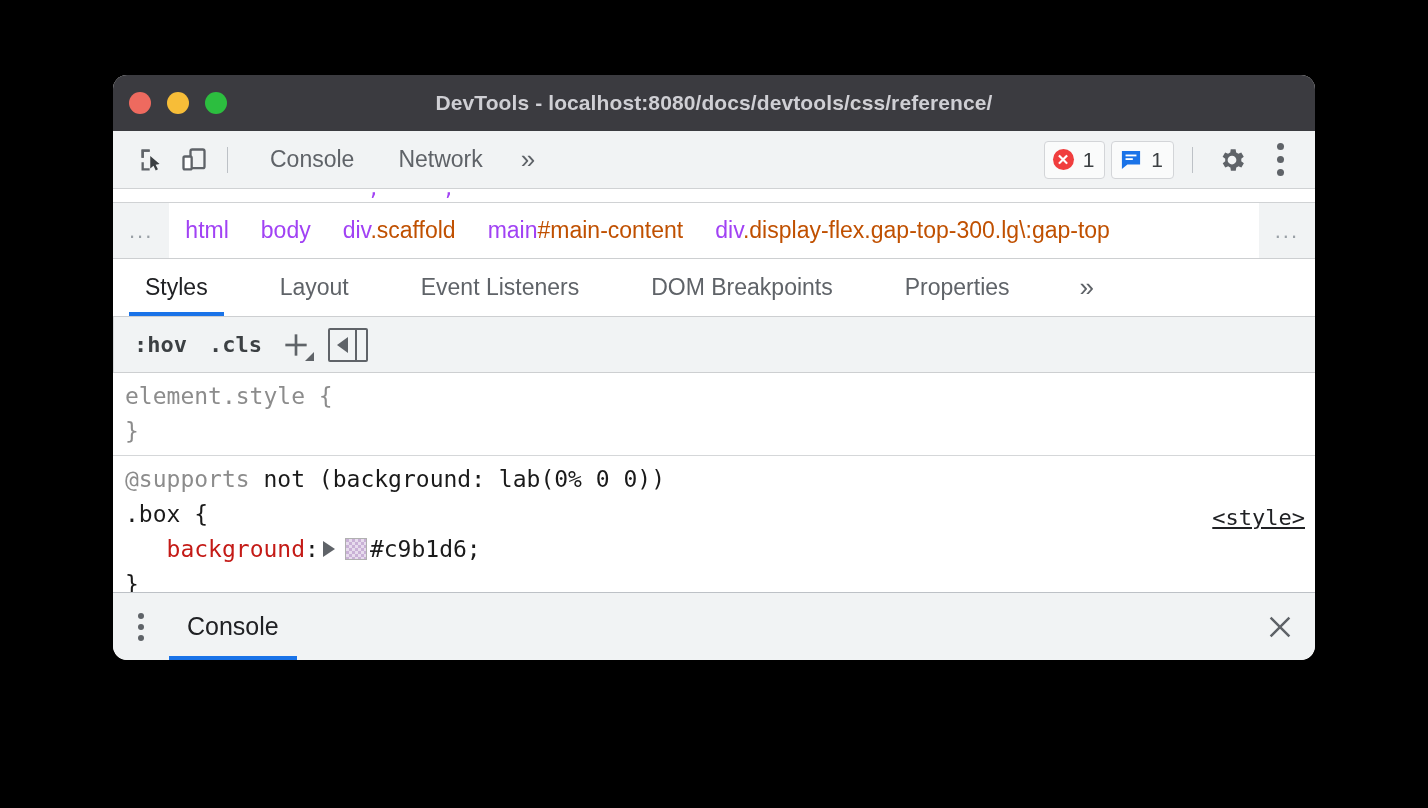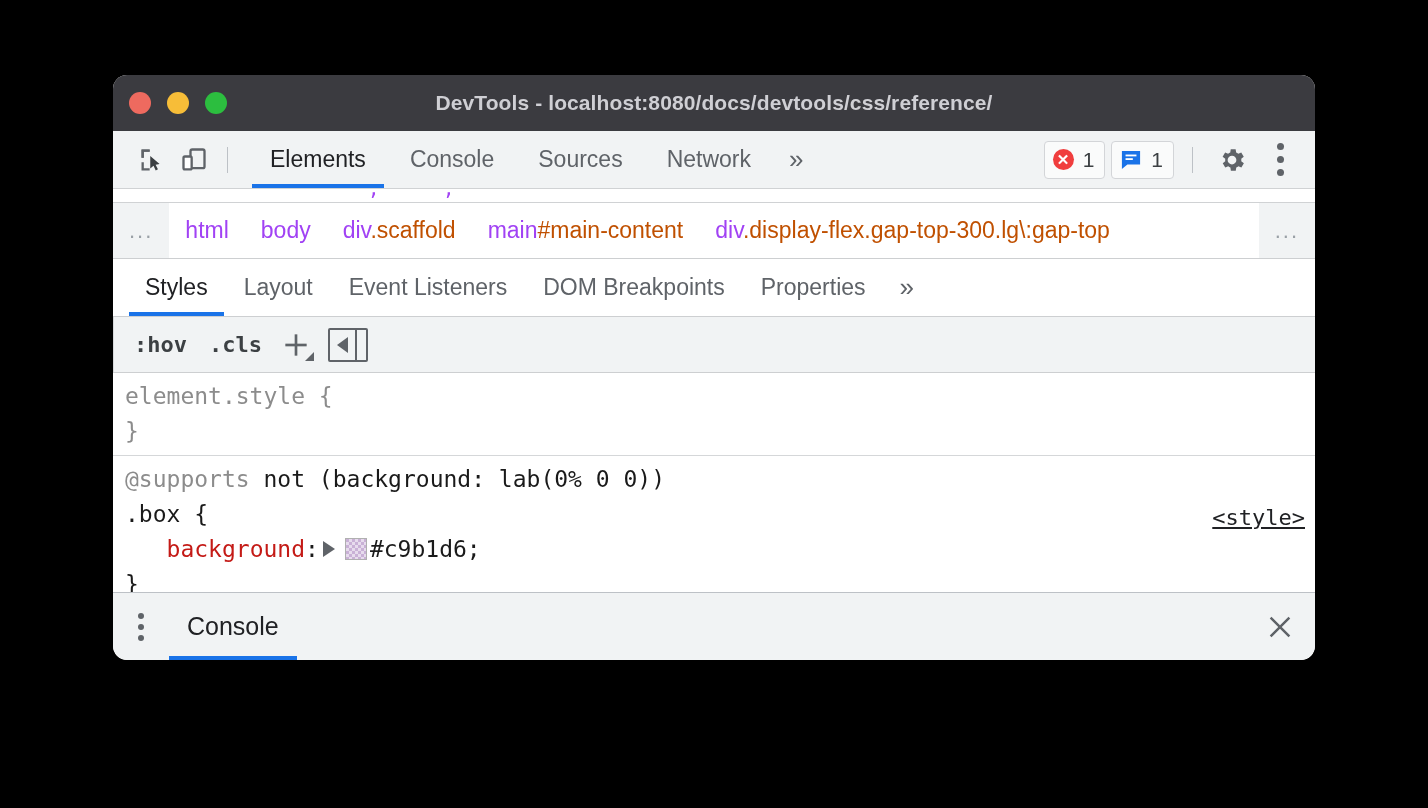--- a/index.html
+++ b/index.html
@@ -171,20 +171,21 @@
   }
 
   
   .panetabs {
     height: 58px;
     background: #ffffff;
     border-bottom: 1px solid #cdcfd1;
     display: flex;
     align-items: stretch;
     padding-left: 14px;
+    gap: 36px;
   }
   .ptab {
     display: flex; align-items: center;
     padding: 0 18px;
     font-size: 23px;
     color: #5f6368;
     position: relative;
   }
   .ptab.active { color: #202124; }
   .ptab.active::after {
@@ -398,28 +399,22 @@
       <div class="tb-icon">
         <svg width="28" height="28" viewBox="0 0 24 24">
           <rect x="9" y="3" width="12" height="16" rx="1.5" fill="none" stroke="#5f6368" stroke-width="2"></rect>
           <rect x="3" y="9" width="7" height="11" rx="1.2" fill="#fff" stroke="#5f6368" stroke-width="2"></rect>
         </svg>
       </div>
 
       <div class="tb-sep"></div>
 
       <div class="tabs">
-        <div class="tab active">
-          <span>Elements</span>
-        </div>
         <div class="tab">
           <span>Console</span>
-        </div>
-        <div class="tab">
-          <span>Sources</span>
         </div>
         <div class="tab">
           <span>Network</span>
         </div>
         <div class="tab-more">
           <span>»</span>
         </div>
       </div>
 
       <div class="tb-right">

